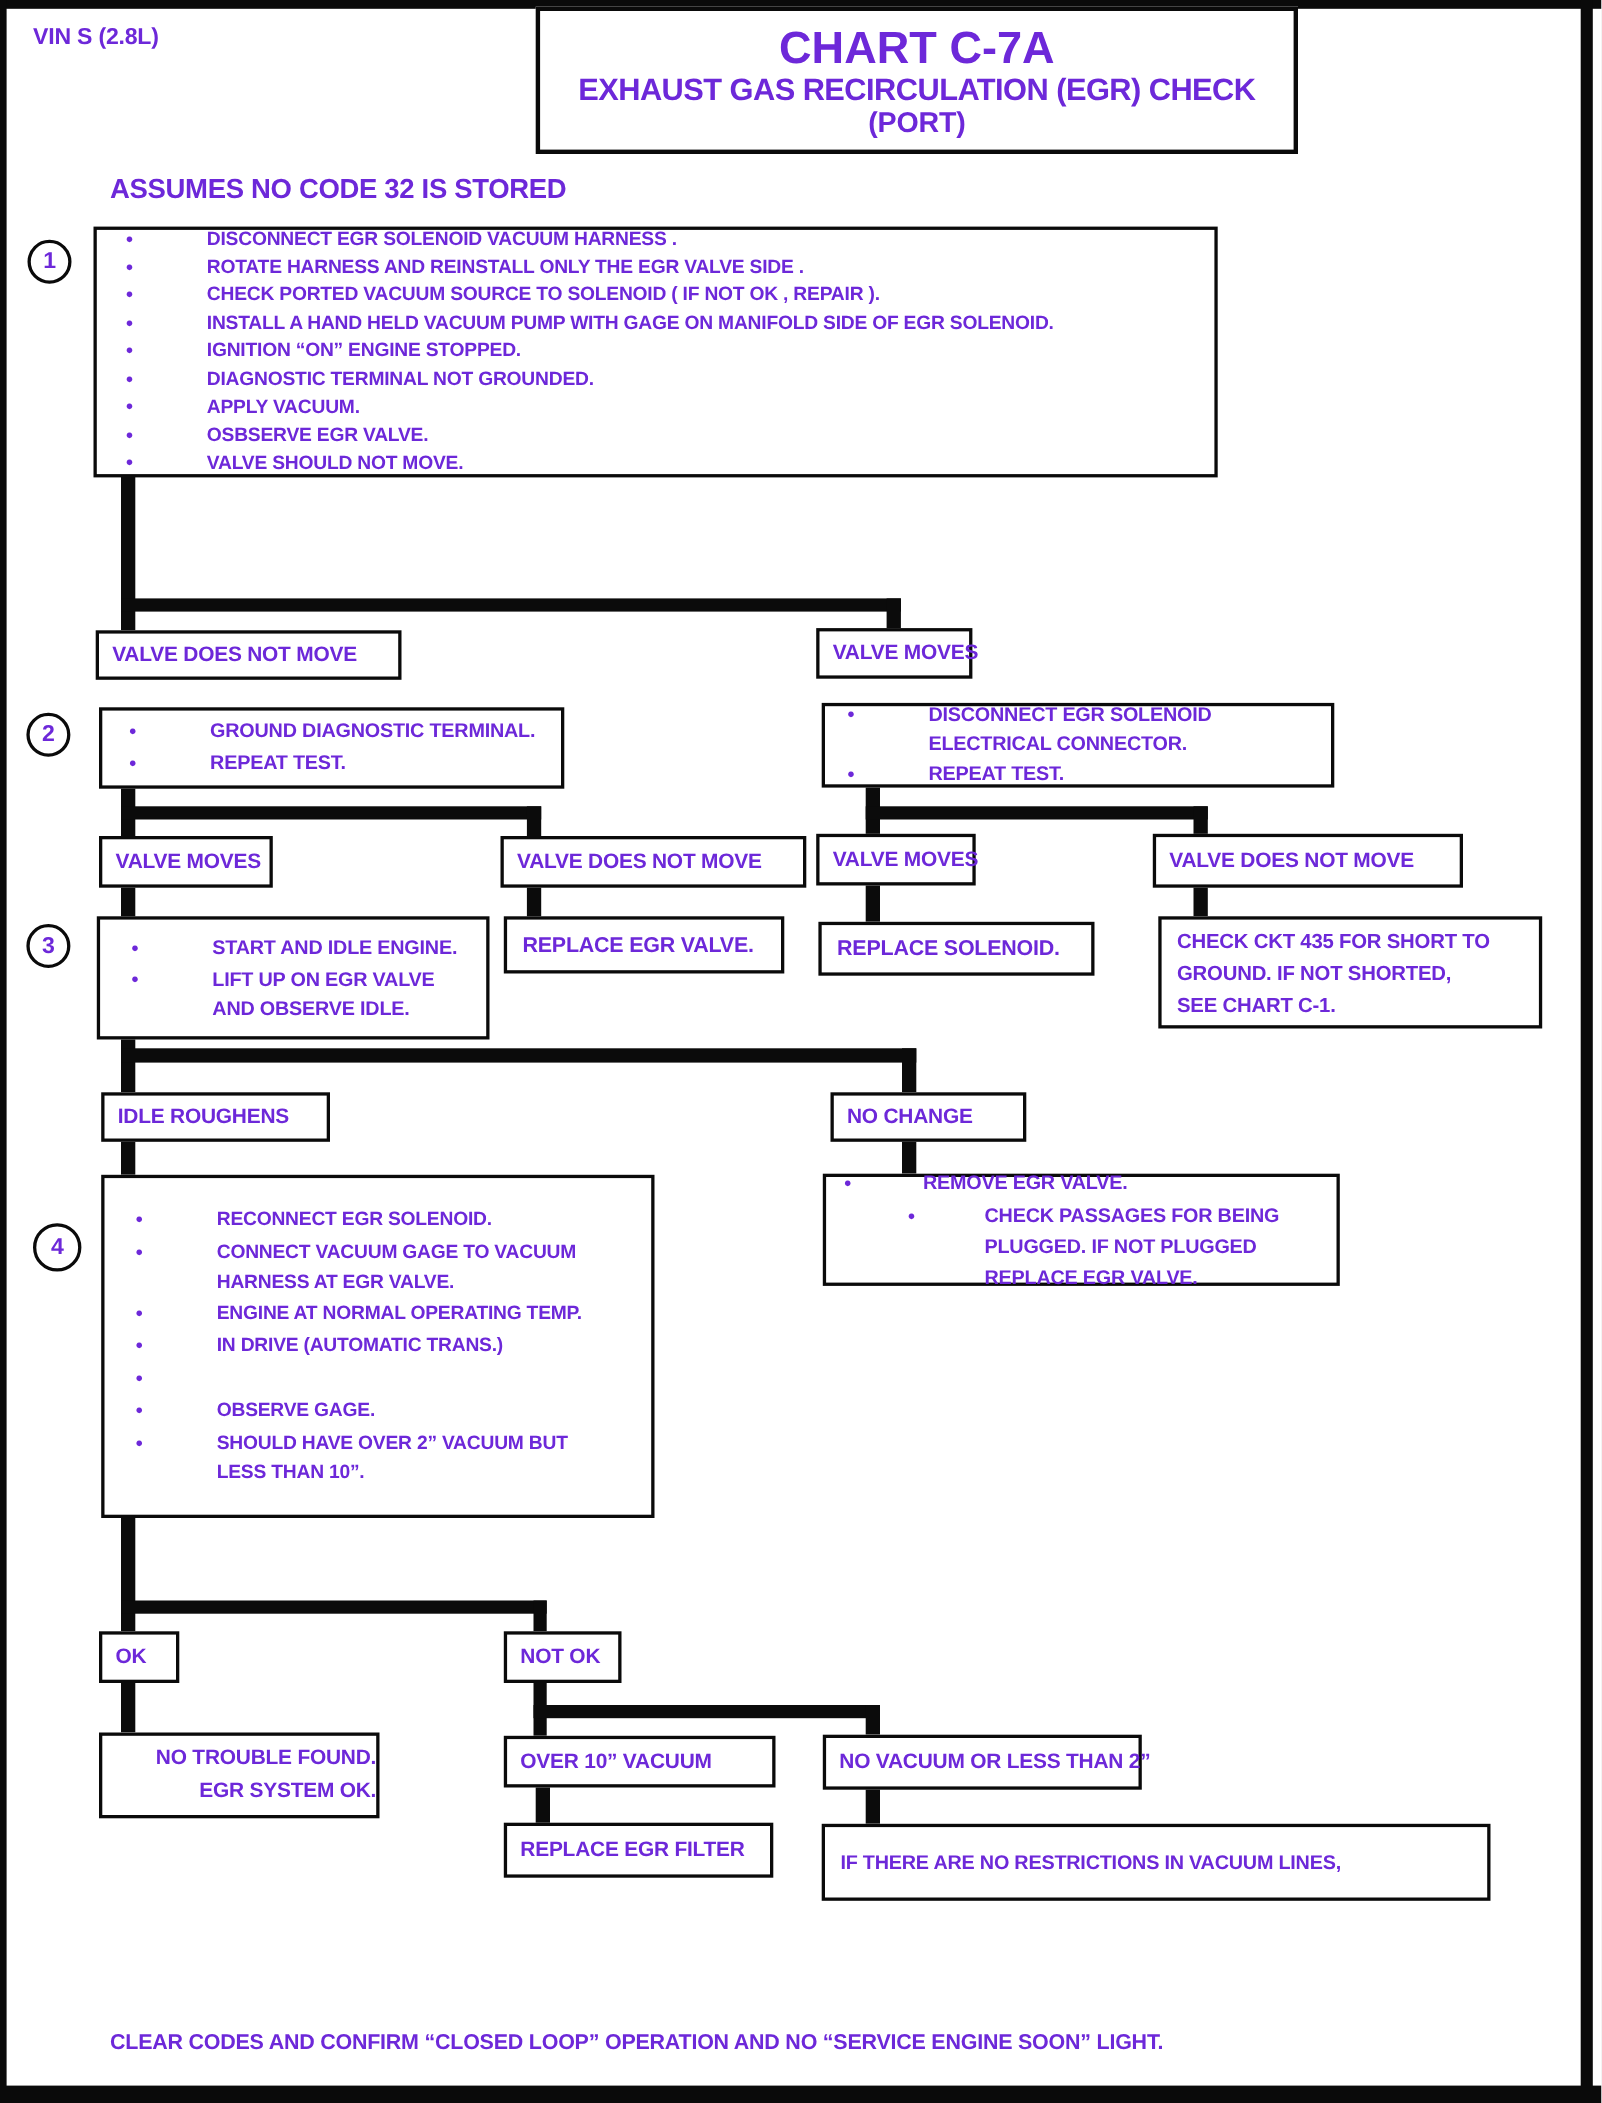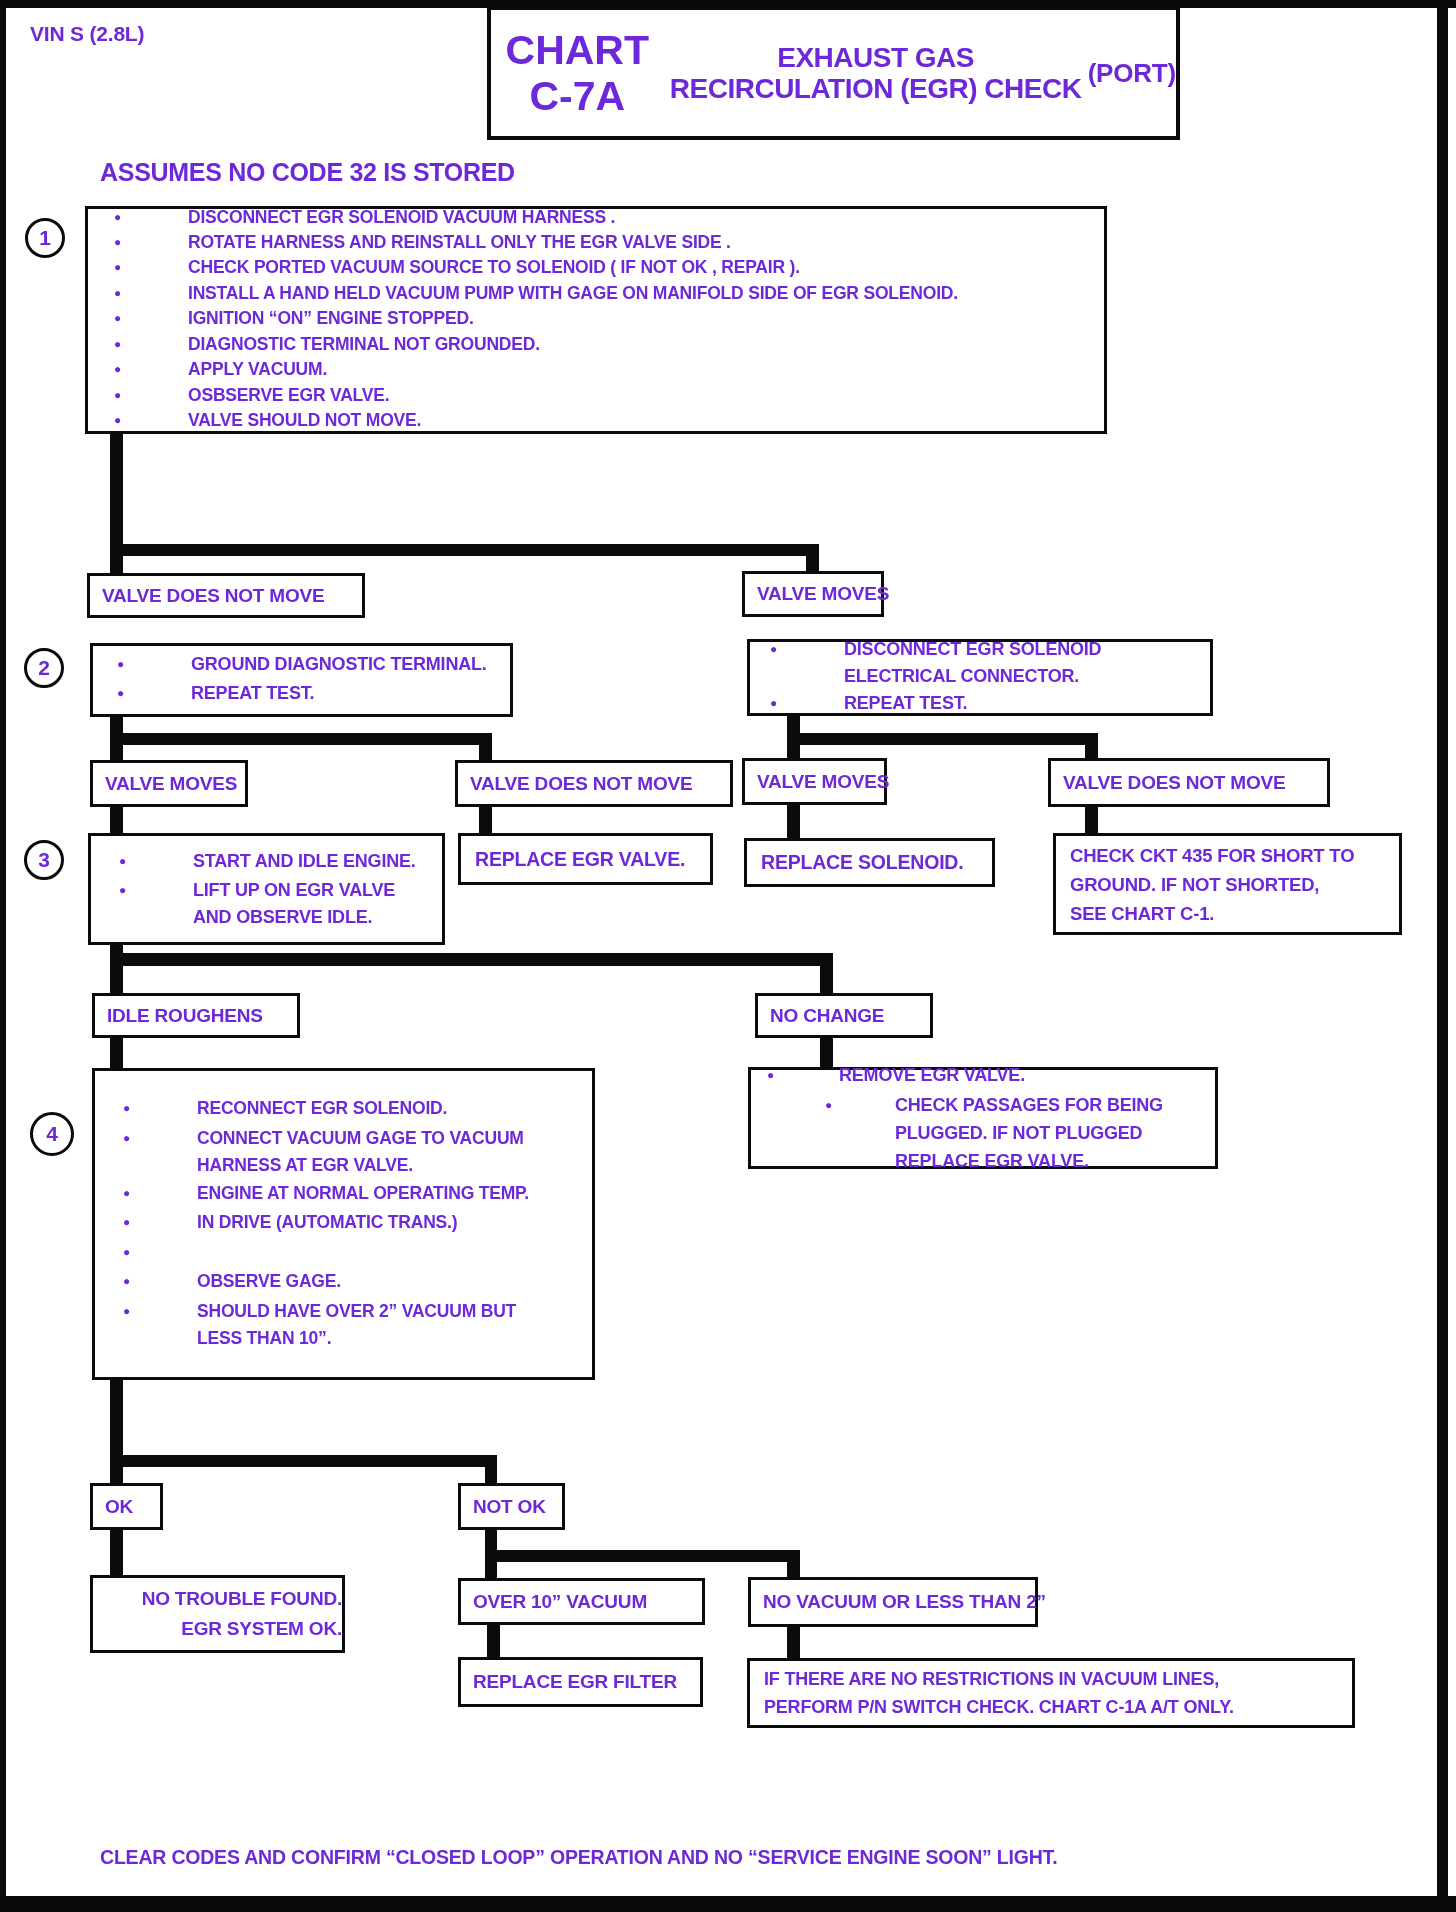--- a/index.html
+++ b/index.html
@@ -17,21 +17,21 @@
   .bl{display:flex;align-items:flex-start;gap:32px;}
   .dt{flex:0 0 42px;text-align:left;}
   .dt::before{content:"\25CF";font-size:12px;position:relative;top:-2px;}
   .bt{flex:1 1 auto;}
   .circle{
     position:absolute;width:40px;height:40px;border:3px solid #0a0a0a;border-radius:50%;
     display:flex;align-items:center;justify-content:center;font-size:21px;background:#fff;box-sizing:border-box;
   }
   .titlebox{
     position:absolute;left:487px;top:6px;width:693px;height:134px;background:#fff;
-    border:4px solid #0a0a0a;box-sizing:border-box;display:flex;flex-direction:row;
+    border:4px solid #0a0a0a;box-sizing:border-box;display:flex;flex-direction:column;
     align-items:center;justify-content:center;text-align:center;
   }
   .title-main{font-size:41px;letter-spacing:0px;line-height:46px;}
   .title-sub{font-size:28px;line-height:31px;letter-spacing:-0.5px;}
   .title-sub2{font-size:26px;line-height:29px;}
   .vin{position:absolute;left:30px;top:22px;font-size:21px;}
   .assume{position:absolute;left:100px;top:158px;font-size:25px;letter-spacing:-0.3px;}
   .footer{position:absolute;left:100px;top:1846px;font-size:19.5px;}
   .multiline{display:flex;flex-direction:column;justify-content:center;height:100%;box-sizing:border-box;padding-left:14px;}
 </style>
@@ -282,18 +282,17 @@
   </div>
 
   <div class="conn" style="left:487px;top:1625px;width:13px;height:33px;"></div>
   <div class="box lbl" style="left:458px;top:1657px;width:245px;height:50px;">
     <span>REPLACE EGR FILTER</span>
   </div>
 
   <div class="conn" style="left:787px;top:1627px;width:13px;height:31px;"></div>
   <div class="box multiline" style="left:747px;top:1658px;width:608px;height:70px;font-size:18px;line-height:28px;">
     <div>IF THERE ARE NO RESTRICTIONS IN VACUUM LINES,</div>
-    <div>PERFORM P/N SWITCH CHECK.  CHART C-1A A/T ONLY.</div>
   </div>
 
   <div class="footer">CLEAR CODES AND CONFIRM “CLOSED LOOP” OPERATION AND NO “SERVICE ENGINE SOON” LIGHT.</div>
 
 </div>
 
 </body></html>

